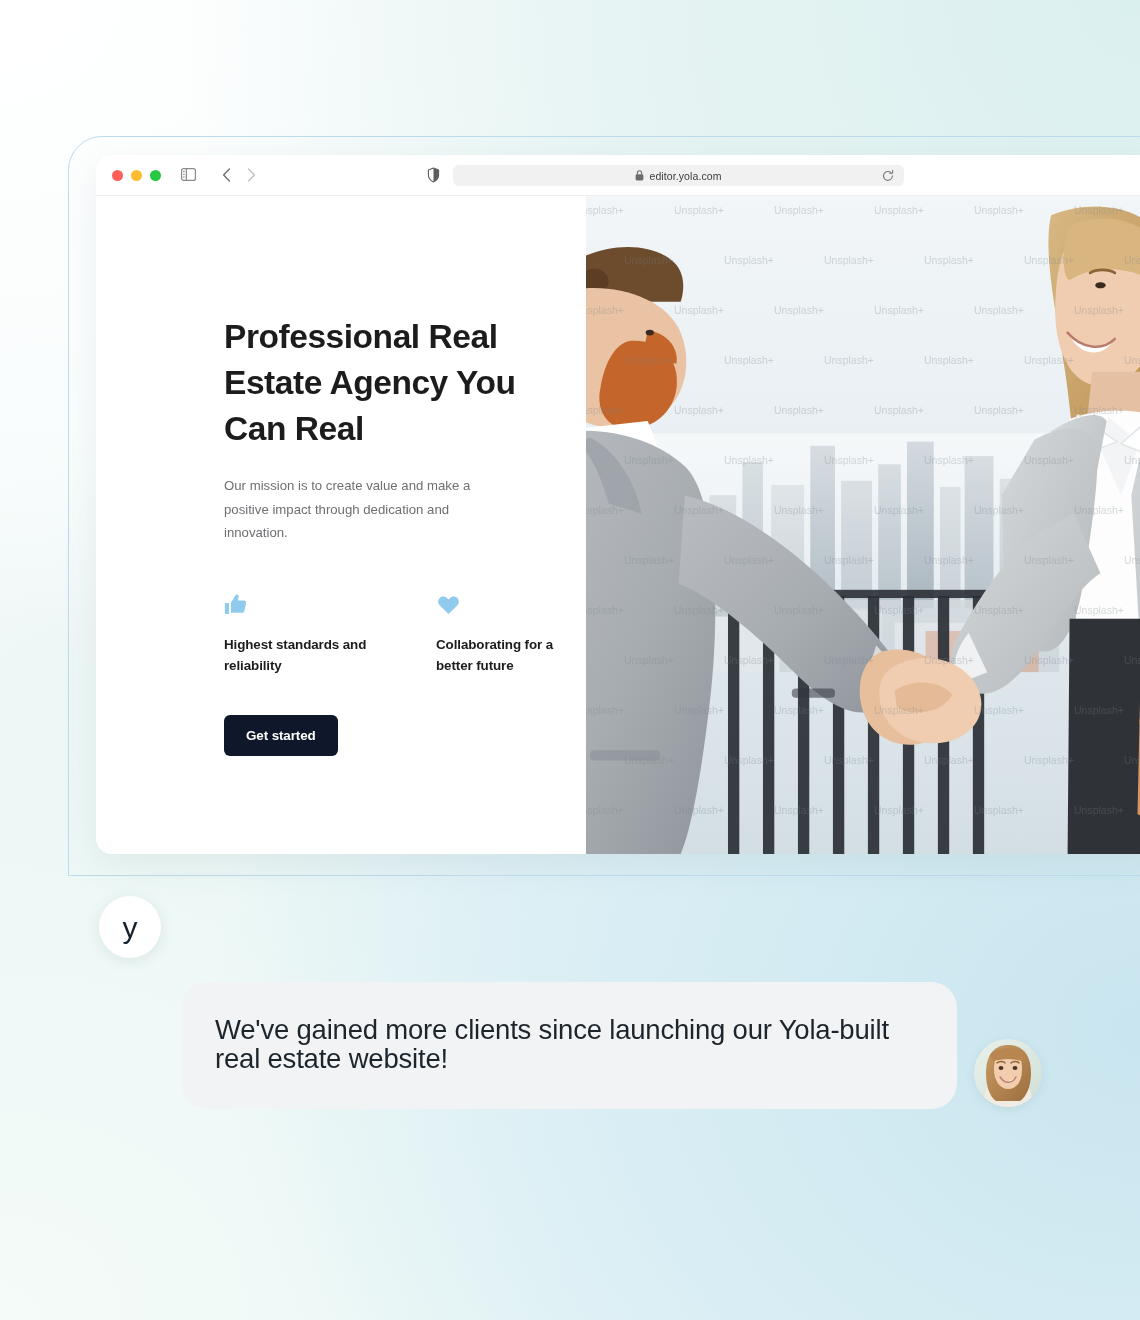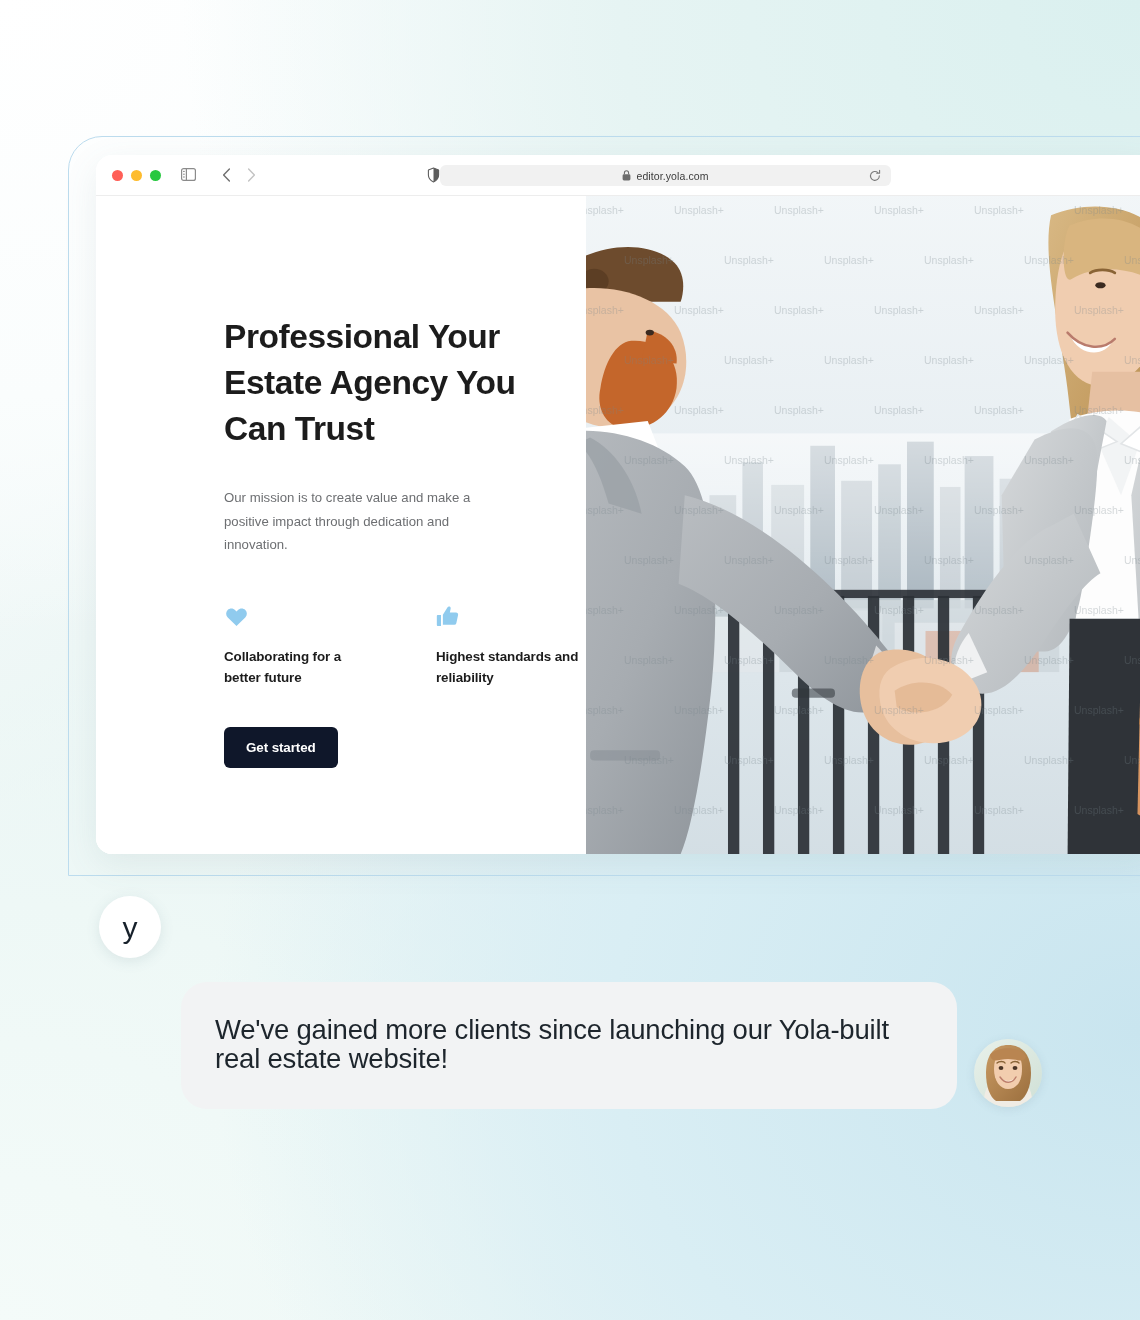--- a/index.html
+++ b/index.html
@@ -75,21 +75,21 @@
     align-items: center;
     justify-content: center;
   }
   .tb-sidebar { left: 85px; }
   .tb-back    { left: 126px; color: #6f6f6f; }
   .tb-fwd     { left: 151px; color: #c3c3c3; }
   .tb-shield  { left: 331px; top: 12px; color: #5d5d5d; }
 
   .url-bar {
     position: absolute;
-    left: 344px;
+    left: 357px;
     top: 10px;
     width: 451px;
     height: 21px;
     background: #f1f1f1;
     border-radius: 6px;
     display: flex;
     align-items: center;
     justify-content: center;
   }
   .url-inner { display: flex; align-items: center; gap: 5px; }
@@ -122,21 +122,21 @@
   .hero-title {
     font-size: 33.5px;
     line-height: 46px;
     font-weight: 700;
     color: #1c1c1c;
     letter-spacing: -0.45px;
     max-width: 320px;
   }
 
   .hero-sub {
-    margin-top: 34px;
+    margin-top: 22px;
     font-size: 13.2px;
     line-height: 23.5px;
     color: #6d6f72;
     max-width: 284px;
   }
 
   .features {
     margin-top: 42px;
     display: flex;
     gap: 62px;
@@ -308,42 +308,42 @@
             <path d="M10.3 6.4a4.4 4.4 0 1 1-1.4-3.2" stroke="currentColor" stroke-width="1.1" stroke-linecap="round" fill="none"></path>
             <path d="M10.6 0.9v2.9H7.7" stroke="currentColor" stroke-width="1.1" stroke-linecap="round" stroke-linejoin="round" fill="none"></path>
           </svg>
         </span>
       </div>
     </div>
 
     <div class="site">
 
       <div class="hero-left">
-        <h1 class="hero-title">Professional Your Estate Agency You Can Trust</h1>
+        <h1 class="hero-title">Professional Real Estate Agency You Can Real</h1>
         <p class="hero-sub">Our mission is to create value and make a positive impact through dedication and innovation.</p>
 
         <div class="features">
-
-          <div class="feature">
-            <span class="feature-icon">
-              <svg width="25" height="25" viewBox="0 0 24 24" fill="currentColor">
-                <path d="M12 21.2 3.6 13c-2-2-2-5.2-.1-7.2 2-2 5.3-1.9 7.3.1l1.2 1.2 1.2-1.2c2-2 5.3-2.1 7.3-.1 2 2 1.9 5.2-.1 7.2L12 21.2Z"></path>
-              </svg>
-            </span>
-            <div class="feature-label">Collaborating for a better future</div>
-          </div>
 
           <div class="feature">
             <span class="feature-icon">
               <svg width="25" height="25" viewBox="0 0 24 24" fill="currentColor">
                 <path d="M1.6 10.6h3.2v10.4H1.6a.8.8 0 0 1-.8-.8V11.4a.8.8 0 0 1 .8-.8Z"></path>
                 <path d="M6.6 10.3 11.1 3c.5-.8 1.7-.9 2.4-.3.5.4.7 1 .6 1.6l-.8 3.8h5.9c1.3 0 2.3 1.2 2 2.5l-1.7 7.8a2.1 2.1 0 0 1-2 1.6H6.6V10.3Z"></path>
               </svg>
             </span>
             <div class="feature-label">Highest standards and reliability</div>
+          </div>
+
+          <div class="feature">
+            <span class="feature-icon">
+              <svg width="25" height="25" viewBox="0 0 24 24" fill="currentColor">
+                <path d="M12 21.2 3.6 13c-2-2-2-5.2-.1-7.2 2-2 5.3-1.9 7.3.1l1.2 1.2 1.2-1.2c2-2 5.3-2.1 7.3-.1 2 2 1.9 5.2-.1 7.2L12 21.2Z"></path>
+              </svg>
+            </span>
+            <div class="feature-label">Collaborating for a better future</div>
           </div>
 
         </div>
 
         <button class="cta">Get started</button>
       </div>
 
       <div class="hero-photo">
         <svg viewBox="0 0 554 658" preserveAspectRatio="xMidYMid slice" aria-hidden="true">
           <defs>

